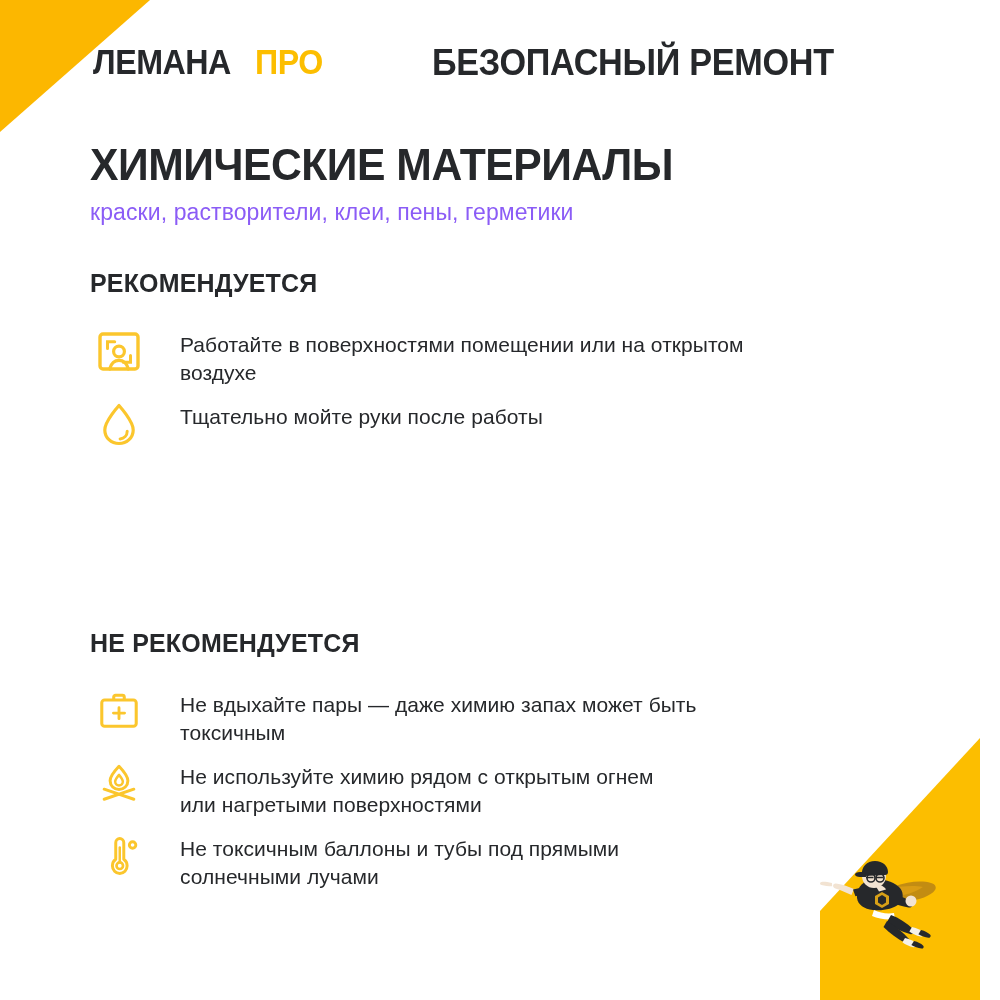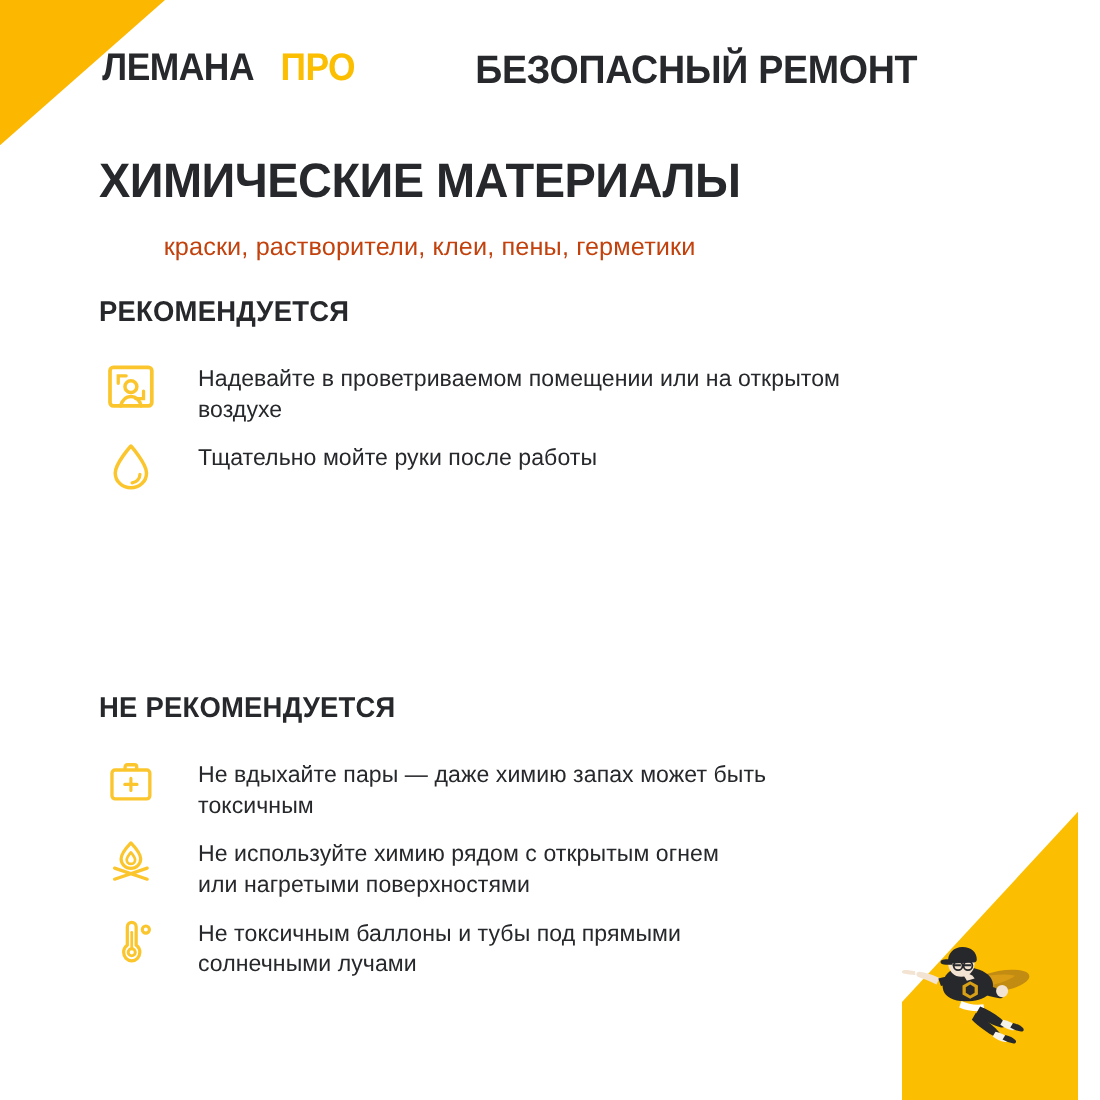--- a/index.html
+++ b/index.html
@@ -99,27 +99,26 @@
     font-size: 44px;
     line-height: 1.0;
     font-weight: 700;
     color: #26282b;
     letter-spacing: -0.5px;
     transform: scaleX(0.97);
     transform-origin: left top;
     white-space: nowrap;
   }
   .subtitle {
-    margin: 24px 0 0 0;
+    margin: 12px 0 0 0;
     font-size: 23px;
     font-weight: 400;
-    color: #c2410c;
+    color: #8b5cf6;
     letter-spacing: 0.1px;
     white-space: nowrap;
-    text-align: center;
   }
 
   
   .section {
     position: absolute;
     left: 90px;
     width: 810px;
   }
   .section-recommended { top: 268px; }
   .section-not-recommended { top: 628px; }
@@ -211,21 +210,21 @@
         <span class="tip-icon">
           <svg width="46" height="46" viewBox="0 0 46 46" fill="none" xmlns="http://www.w3.org/2000/svg">
             <rect x="4" y="5" width="38" height="35" rx="3" stroke="#fbc62d" stroke-width="3.4"></rect>
             <path d="M11.5 19.5v-6.8h7.2" stroke="#fbc62d" stroke-width="3" stroke-linecap="round"></path>
             <path d="M34.5 26.5v6.8h-7.2" stroke="#fbc62d" stroke-width="3" stroke-linecap="round"></path>
             <circle cx="23" cy="22.5" r="5.4" stroke="#fbc62d" stroke-width="3.2"></circle>
             <path d="M13.6 40c1.6-5.6 5.1-8.6 9.4-8.6s7.8 3 9.4 8.6" stroke="#fbc62d" stroke-width="3.2" stroke-linecap="round"></path>
           </svg>
         </span>
         <span class="tip-text">
-          <span class="ln">Надевайте в проветриваемом помещении или на открытом</span>
+          <span class="ln">Работайте в поверхностями помещении или на открытом</span>
           <span class="ln">воздухе</span>
         </span>
       </li>
 
 
 
       <li class="tip-item">
         <span class="tip-icon">
           <svg width="46" height="46" viewBox="0 0 46 46" fill="none" xmlns="http://www.w3.org/2000/svg">
             <path d="M23 4.5C23 4.5 8.8 20.2 8.8 28.9 8.8 36.7 15.2 42.5 23 42.5s14.2-5.8 14.2-13.6C37.2 20.2 23 4.5 23 4.5z" stroke="#fbc62d" stroke-width="3.2" stroke-linejoin="round"></path>

